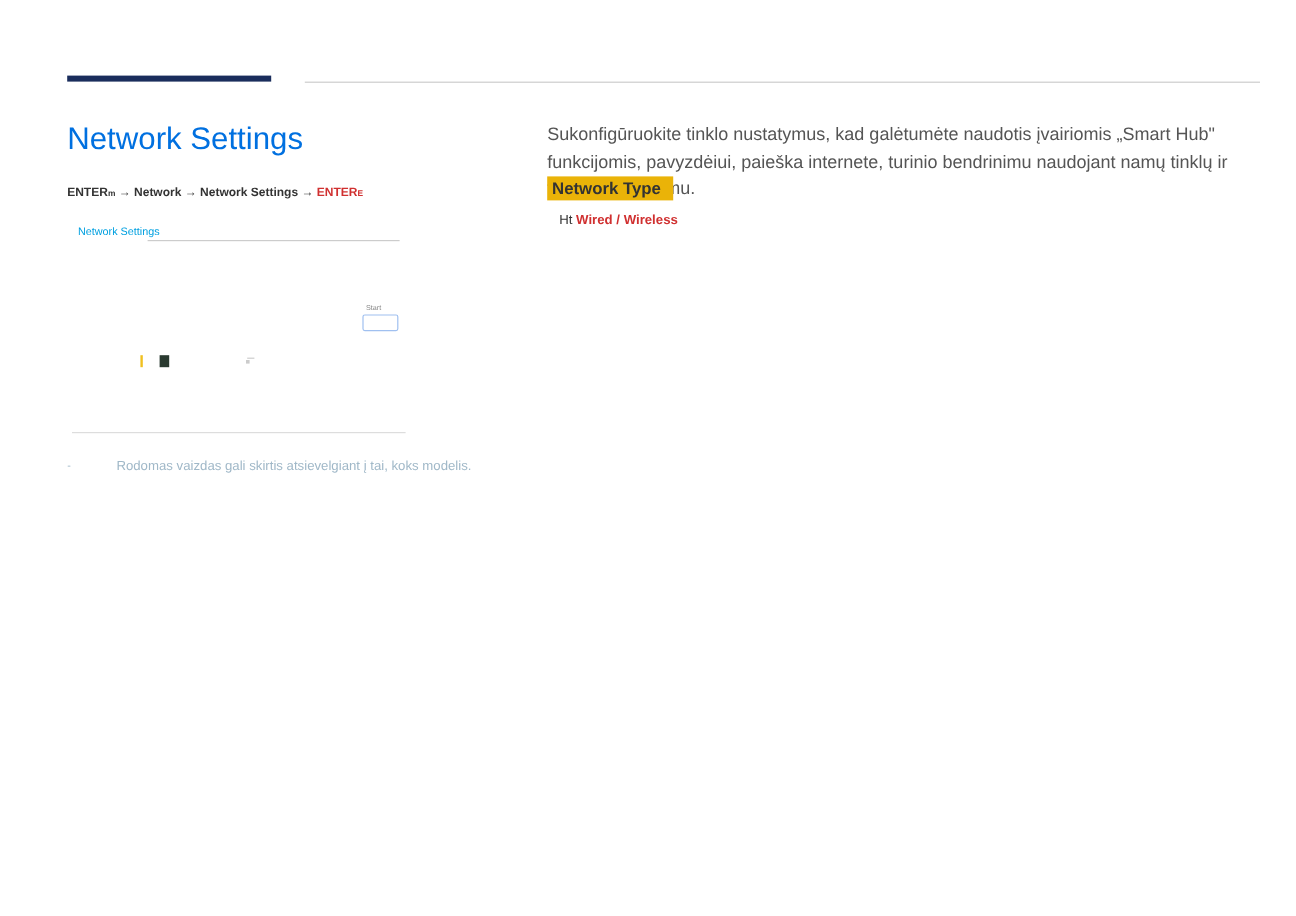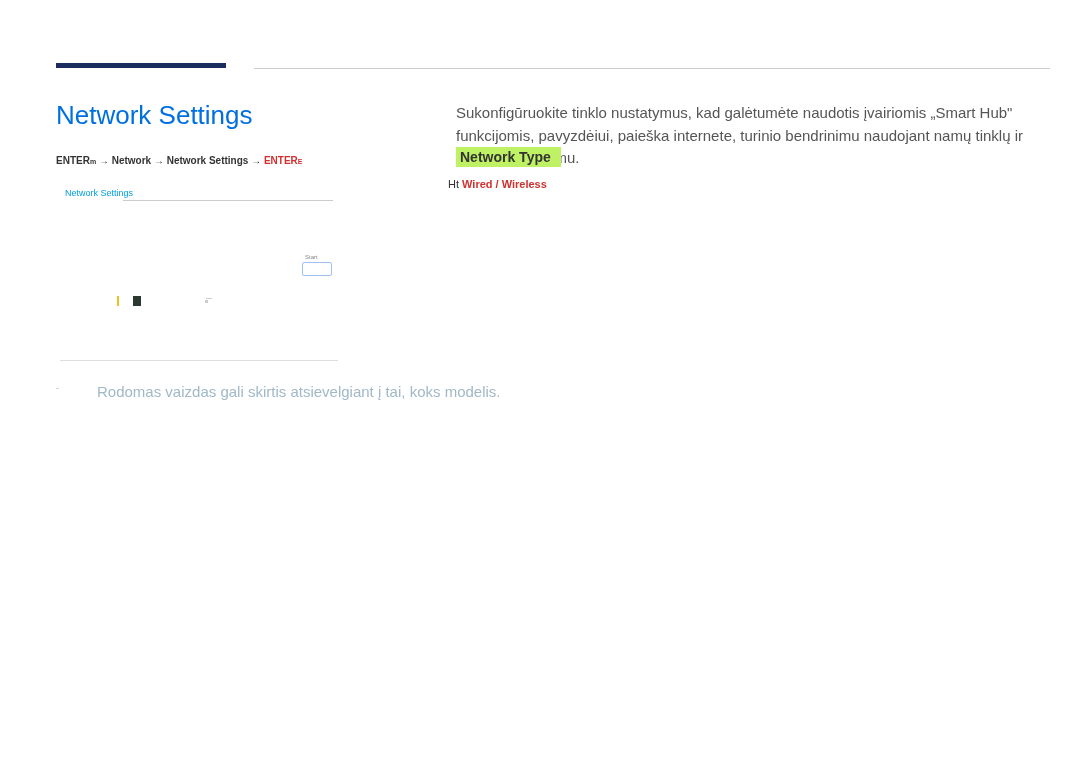--- a/index.html
+++ b/index.html
@@ -93,47 +93,47 @@
       position: absolute;
       top: 383px;
       left: 56px;
       font-size: 9px;
       color: #a0b8c8;
     }
     .footnote {
       position: absolute;
       top: 383px;
       left: 66px;
-      font-size: 15px;
+      font-size: 11px;
       color: #a0b8c8;
       padding-left: 31px;
     }
     .body-text {
       position: absolute;
       top: 102px;
       left: 456px;
       right: 30px;
       font-size: 15px;
       line-height: 1.5;
       color: #555;
     }
     .network-type-label {
       position: absolute;
       top: 147px;
       left: 456px;
-      background: #bef264;
+      background: #eab308;
       padding: 2px 10px 2px 4px;
       font-size: 14px;
       font-weight: bold;
       color: #333;
     }
     .options-row {
       position: absolute;
       top: 178px;
-      left: 448px;
+      left: 466px;
       font-size: 11px;
       text-align: right;
     }
     .options-row .lead { color: #333; }
     .options-row .opts { color: #d03030; font-weight: bold; }
     .panel-bottom-line {
       position: absolute;
       top: 360px;
       left: 60px;
       width: 278px;

